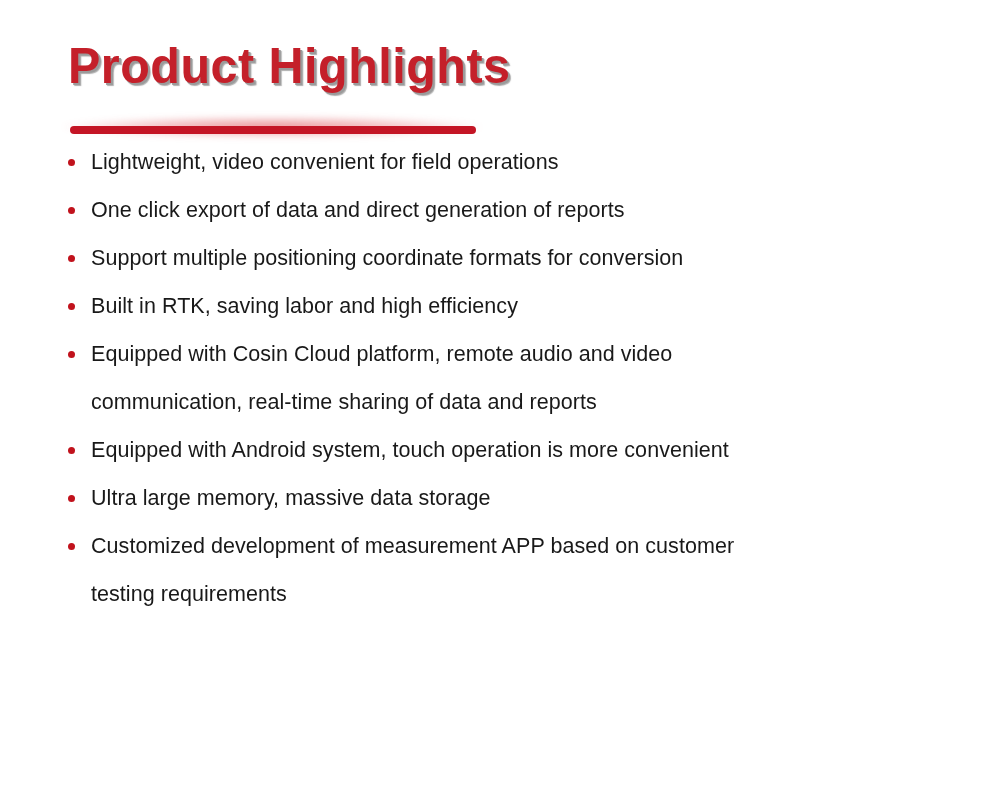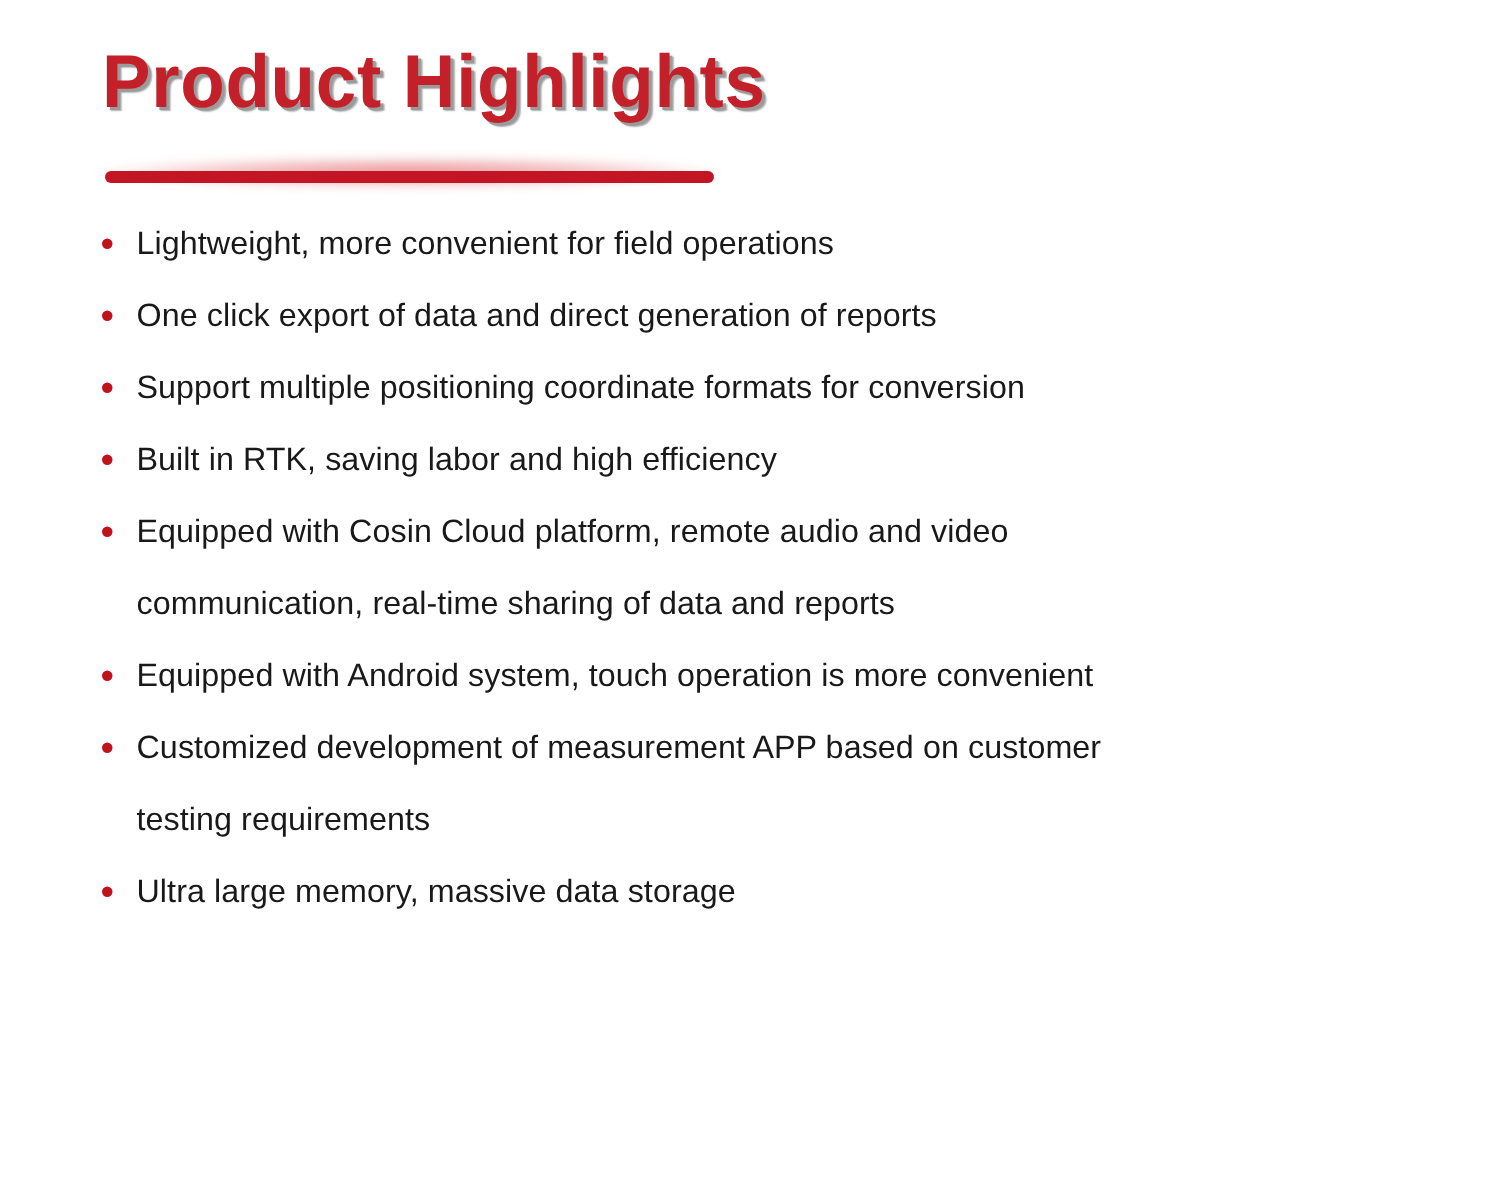--- a/index.html
+++ b/index.html
@@ -18,21 +18,21 @@
   .slide {
     position: absolute;
     inset: 0;
     background: #ffffff;
   }
 
   
   .title-block {
     position: absolute;
     left: 62px;
-    top: 26px;
+    top: 38px;
     width: 480px;
     height: 82px;
   }
 
   .title-text {
     position: absolute;
     left: 6px;
     top: 0px;
     margin: 0;
     font-family: "Liberation Sans", sans-serif;
@@ -124,21 +124,21 @@
   <div class="title-block">
     <div class="title-text">Product Highlights</div>
     <div class="title-rule-glow"></div>
     <div class="title-rule"></div>
   </div>
 
   <div class="bullet-list">
 
     <div class="bullet-item">
       <span class="bullet-marker"></span>
-      <span class="bullet-text">Lightweight, more convenient for field operations</span>
+      <span class="bullet-text">Lightweight, video convenient for field operations</span>
     </div>
 
     <div class="bullet-item">
       <span class="bullet-marker"></span>
       <span class="bullet-text">One click export of data and direct generation of reports</span>
     </div>
 
 
     <div class="bullet-item">
       <span class="bullet-marker"></span>
@@ -156,23 +156,23 @@
 communication, real-time sharing of data and reports</span>
     </div>
 
     <div class="bullet-item">
       <span class="bullet-marker"></span>
       <span class="bullet-text">Equipped with Android system, touch operation is more convenient</span>
     </div>
 
     <div class="bullet-item">
       <span class="bullet-marker"></span>
-      <span class="bullet-text">Customized development of measurement APP based on customer
-testing requirements</span>
+      <span class="bullet-text">Ultra large memory, massive data storage</span>
     </div>
 
     <div class="bullet-item">
       <span class="bullet-marker"></span>
-      <span class="bullet-text">Ultra large memory, massive data storage</span>
+      <span class="bullet-text">Customized development of measurement APP based on customer
+testing requirements</span>
     </div>
 
   </div>
 </div>
 
 </body></html>

